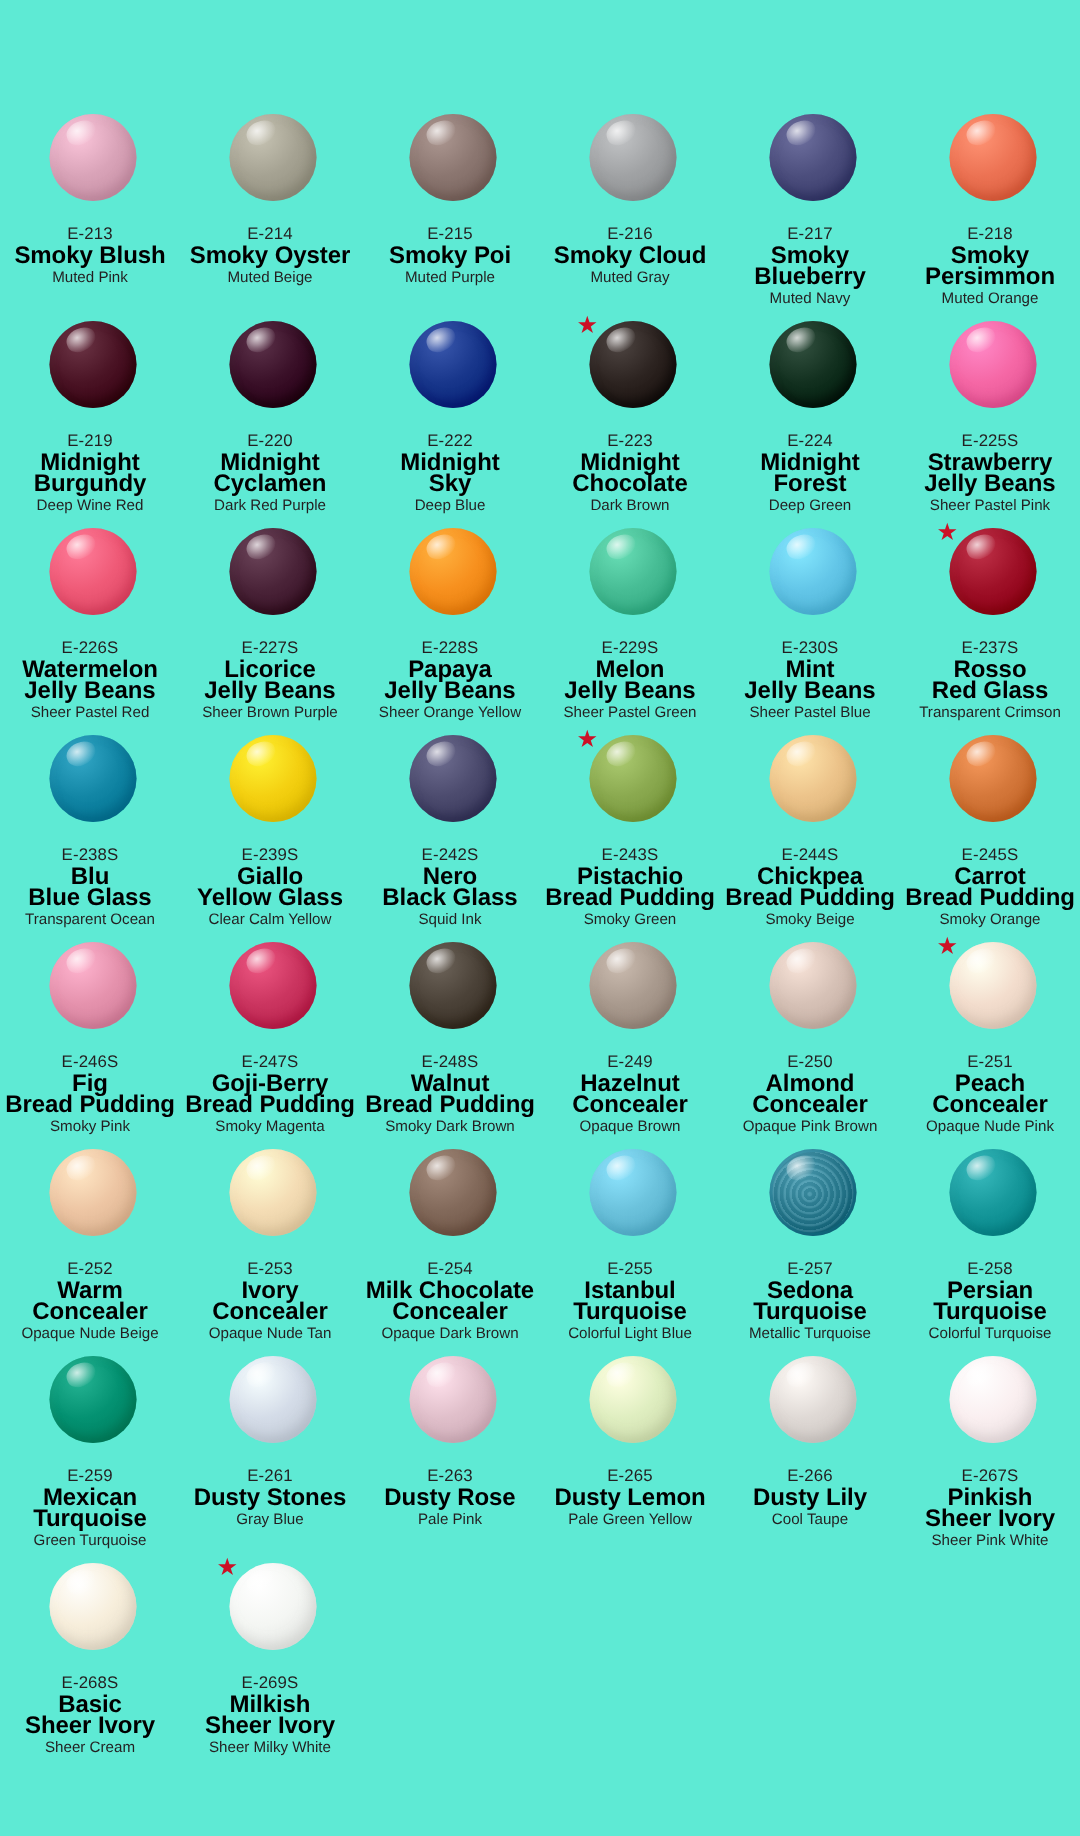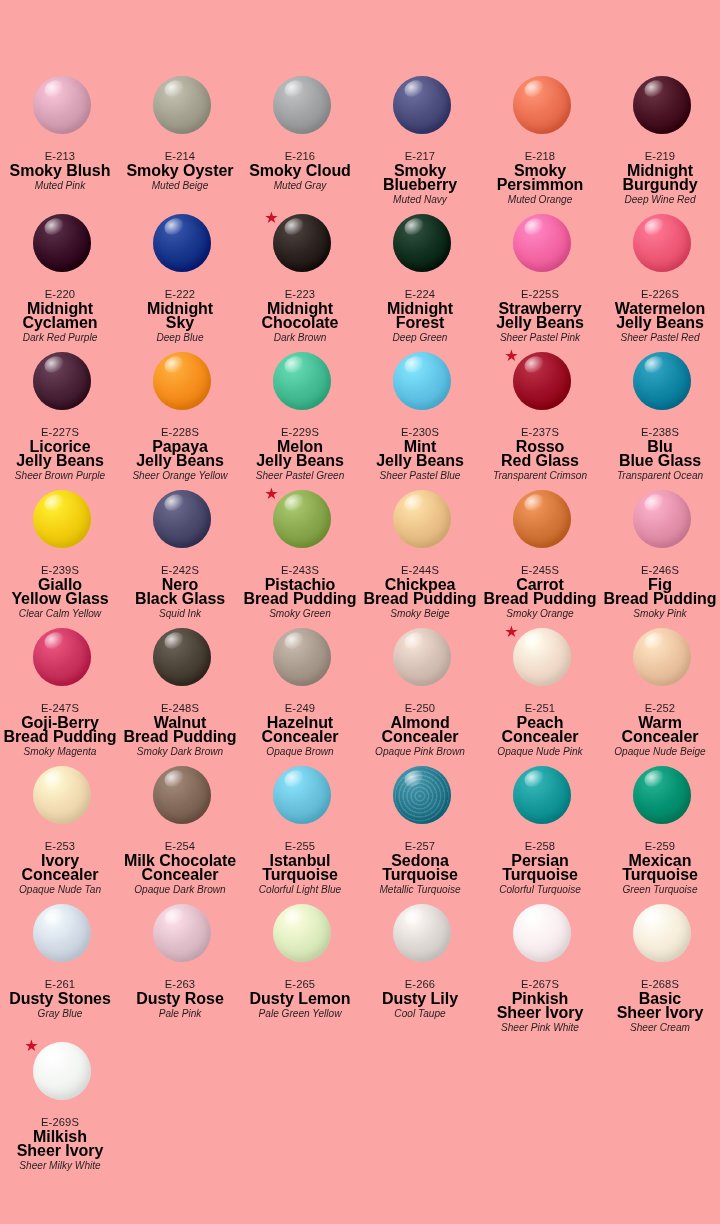--- a/index.html
+++ b/index.html
@@ -6,21 +6,21 @@
   html, body {
     width: 720px;
     height: 1224px;
     background: #ffffff;
     font-family: "Liberation Sans", sans-serif;
   }
   #sheet {
     position: relative;
     width: 720px;
     height: 1224px;
-    background: #fca5a5;
+    background: #5eead4;
     overflow: hidden;
     padding-left: 43px;
   }
   .grid {
     position: absolute;
     top: 74px;
     left: 0;
     width: 720px;
     display: grid;
     grid-template-columns: repeat(6, 120px);
@@ -94,21 +94,20 @@
     font-size: 16px;
     font-weight: bold;
     color: #000000;
     line-height: 14px;
     letter-spacing: -0.05px;
     margin-top: 1px;
     white-space: pre-line;
   }
   .desc {
     font-size: 10.1px;
-    font-style: italic;
     color: #231f20;
     line-height: 13px;
     margin-top: 1px;
   }
 </style>
 </head>
 <body>
 
 <div id="sheet">
   <div class="grid" id="grid">
@@ -123,20 +122,28 @@
       <div class="cell">
         <div class="swatch-wrap">
           <div class="swatch" title="Smoky Oyster" style="background: radial-gradient(circle at 34% 26%, rgb(199, 196, 180) 0%, rgb(165, 162, 146) 46%, rgb(149, 146, 130) 82%, rgb(131, 128, 112) 100%); box-shadow: rgba(119, 116, 100, 0.55) -3px -4px 7px inset, rgba(193, 190, 174, 0.4) 2px 2px 4px inset;"></div>
         </div>
         <div class="code">E-214</div>
         <div class="name">Smoky Oyster</div>
         <div class="desc">Muted Beige</div>
       </div>
       <div class="cell">
         <div class="swatch-wrap">
+          <div class="swatch" title="Smoky Poi" style="background: radial-gradient(circle at 34% 26%, rgb(173, 152, 146) 0%, rgb(139, 118, 112) 46%, rgb(123, 102, 96) 82%, rgb(105, 84, 78) 100%); box-shadow: rgba(93, 72, 66, 0.55) -3px -4px 7px inset, rgba(167, 146, 140, 0.4) 2px 2px 4px inset;"></div>
+        </div>
+        <div class="code">E-215</div>
+        <div class="name">Smoky Poi</div>
+        <div class="desc">Muted Purple</div>
+      </div>
+      <div class="cell">
+        <div class="swatch-wrap">
           <div class="swatch" title="Smoky Cloud" style="background: radial-gradient(circle at 34% 26%, rgb(194, 196, 198) 0%, rgb(160, 162, 164) 46%, rgb(144, 146, 148) 82%, rgb(126, 128, 130) 100%); box-shadow: rgba(114, 116, 118, 0.55) -3px -4px 7px inset, rgba(188, 190, 192, 0.4) 2px 2px 4px inset;"></div>
         </div>
         <div class="code">E-216</div>
         <div class="name">Smoky Cloud</div>
         <div class="desc">Muted Gray</div>
       </div>
       <div class="cell">
         <div class="swatch-wrap">
           <div class="swatch" title="Smoky
 Blueberry" style="background: radial-gradient(circle at 34% 26%, rgb(110, 112, 159) 0%, rgb(76, 78, 125) 46%, rgb(60, 62, 109) 82%, rgb(42, 44, 91) 100%); box-shadow: rgba(30, 32, 79, 0.55) -3px -4px 7px inset, rgba(104, 106, 153, 0.4) 2px 2px 4px inset;"></div>

